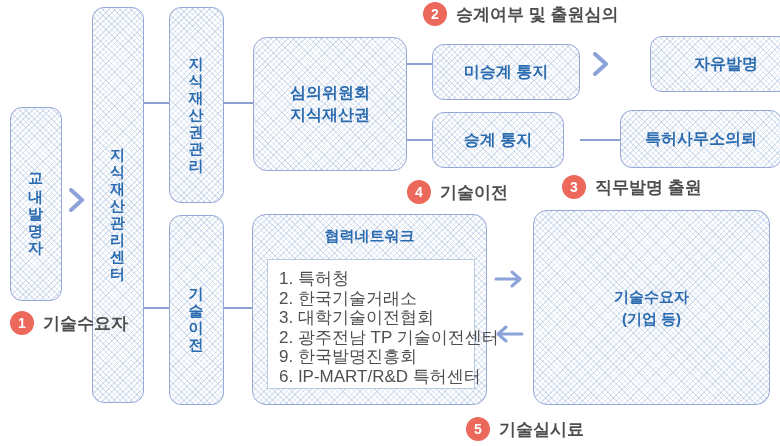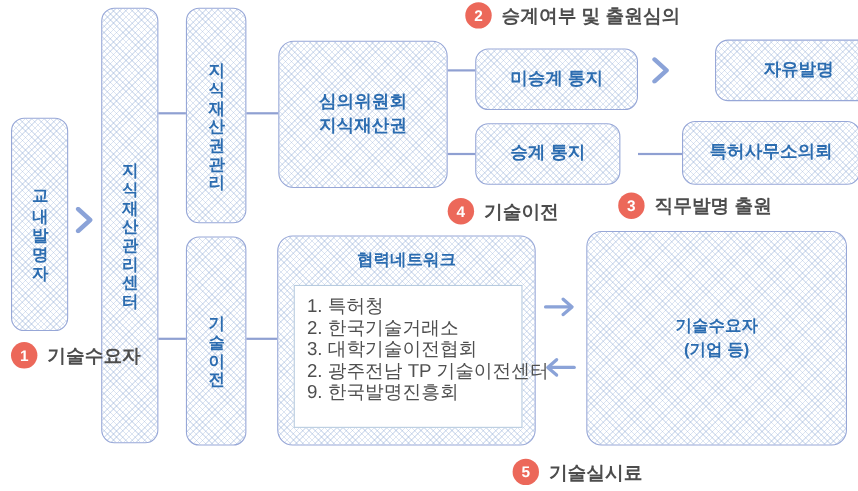--- a/index.html
+++ b/index.html
@@ -107,20 +107,21 @@
   </div>
 
   <div class="node big" style="left:252px;top:214px;width:235px;height:191px;align-items:flex-start;">
     <div class="net-title">협력네트워크</div>
     <div class="net-list">
       <div class="item">1. 특허청</div>
       <div class="item">2. 한국기술거래소</div>
       <div class="item">3. 대학기술이전협회</div>
       <div class="item">2. 광주전남 TP 기술이전센터</div>
       <div class="item">9. 한국발명진흥회</div>
+      <div class="item">6. IP-MART/R&amp;D 특허센터</div>
     </div>
   </div>
 
   <svg class="icon" style="left:494px;top:270px;" width="30" height="18" viewBox="0 0 30 18">
     <line x1="2" y1="9" x2="25" y2="9" stroke="#8ba3d8" stroke-width="3" stroke-linecap="round"></line>
     <polyline points="18,2 26,9 18,16" fill="none" stroke="#8ba3d8" stroke-width="3" stroke-linecap="round" stroke-linejoin="round"></polyline>
   </svg>
   <svg class="icon" style="left:494px;top:325px;" width="30" height="18" viewBox="0 0 30 18">
     <line x1="28" y1="9" x2="5" y2="9" stroke="#8ba3d8" stroke-width="3" stroke-linecap="round"></line>
     <polyline points="12,2 4,9 12,16" fill="none" stroke="#8ba3d8" stroke-width="3" stroke-linecap="round" stroke-linejoin="round"></polyline>

